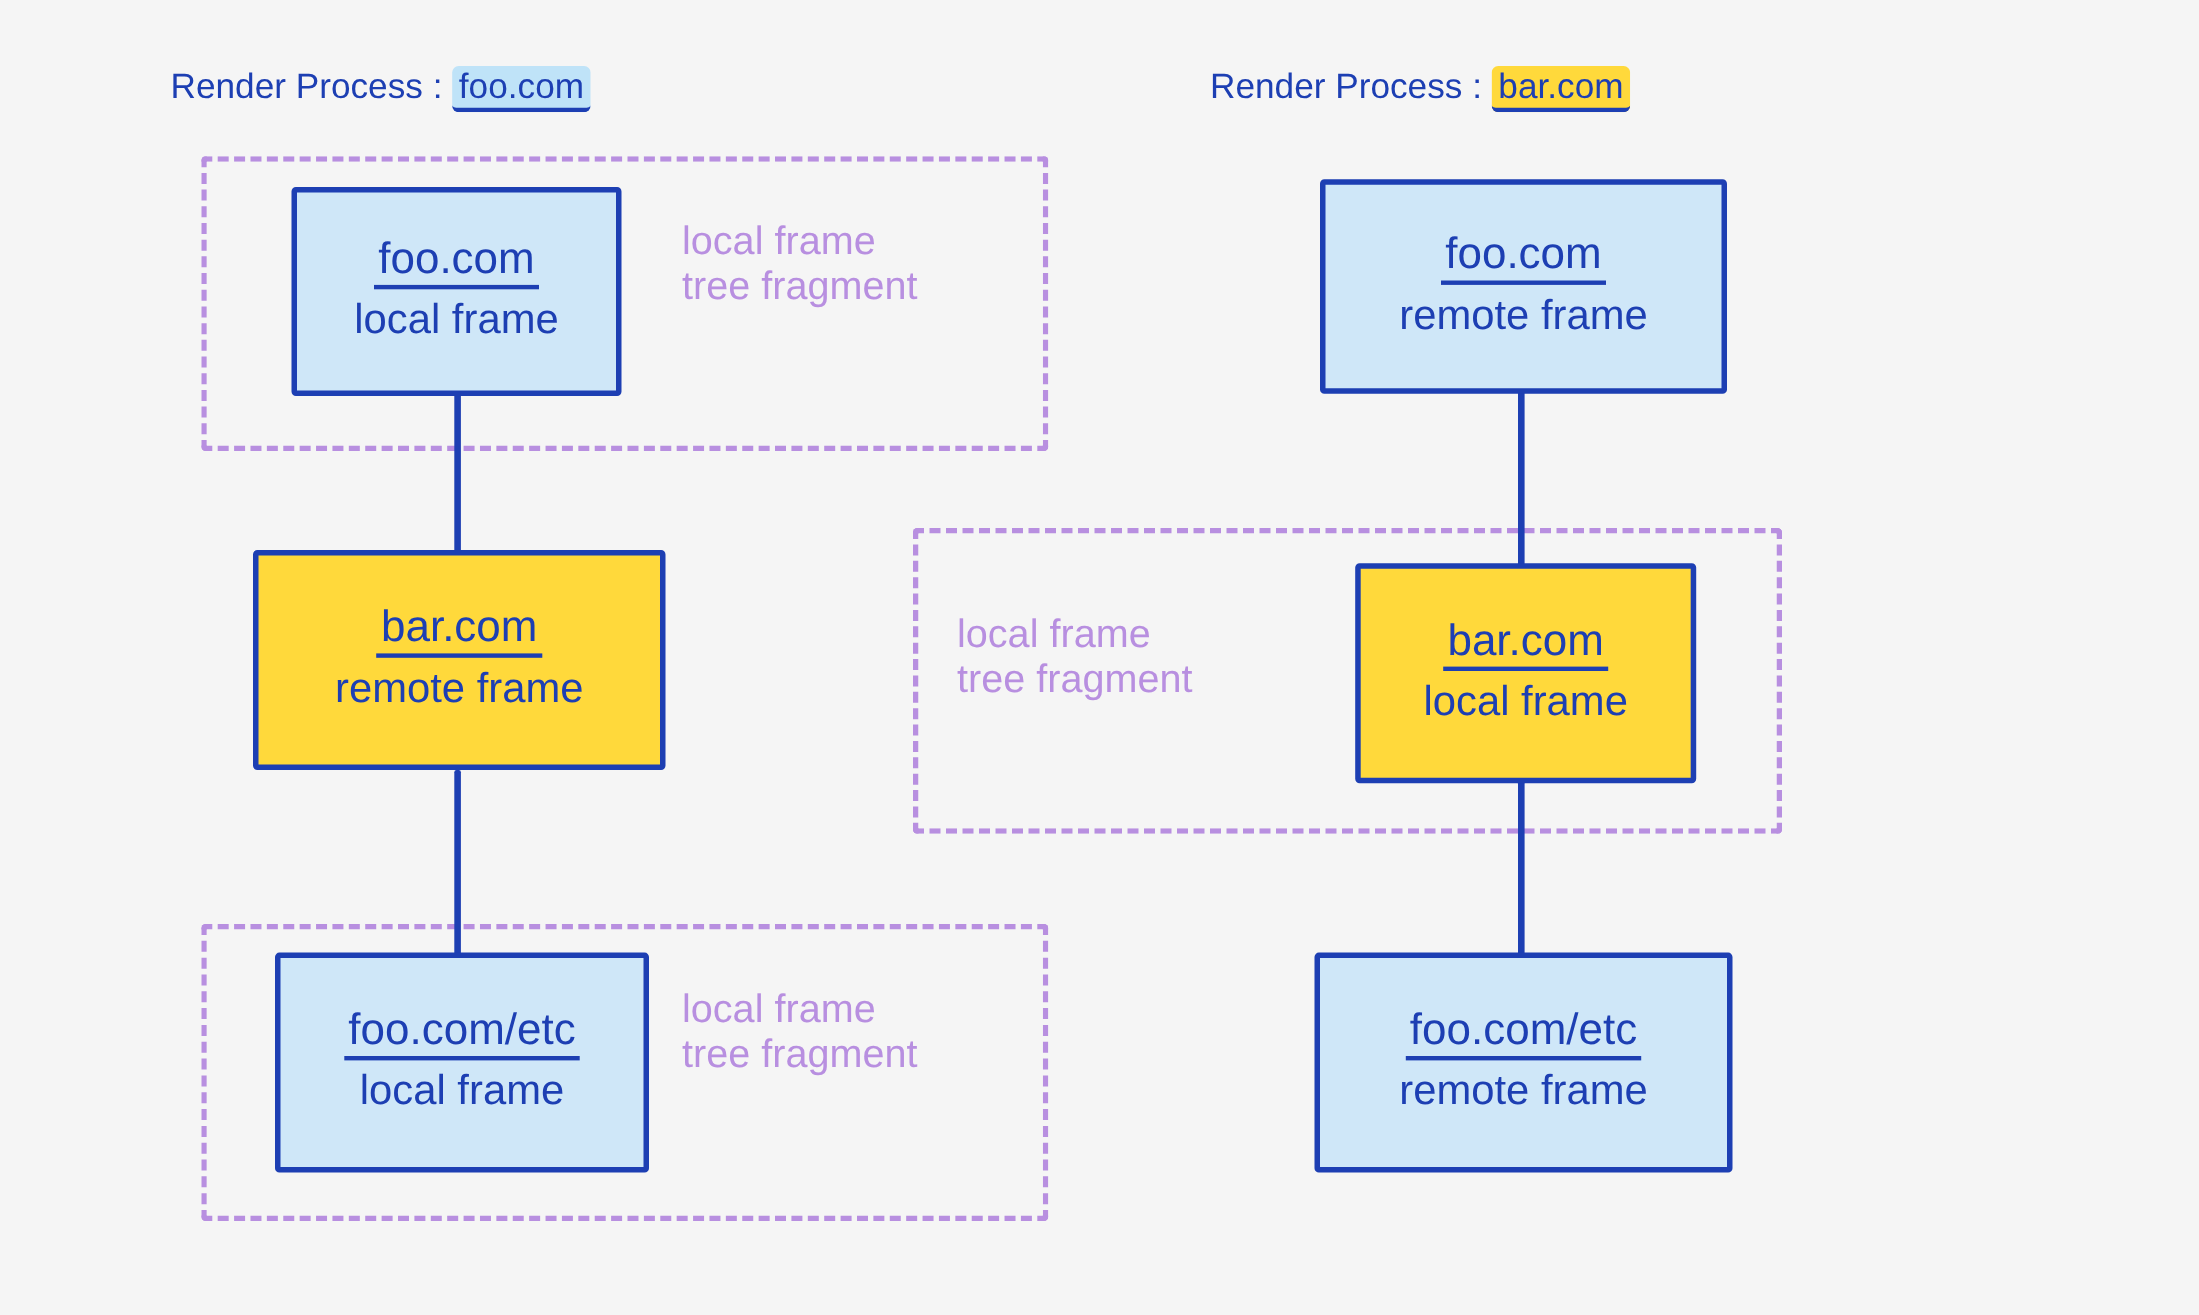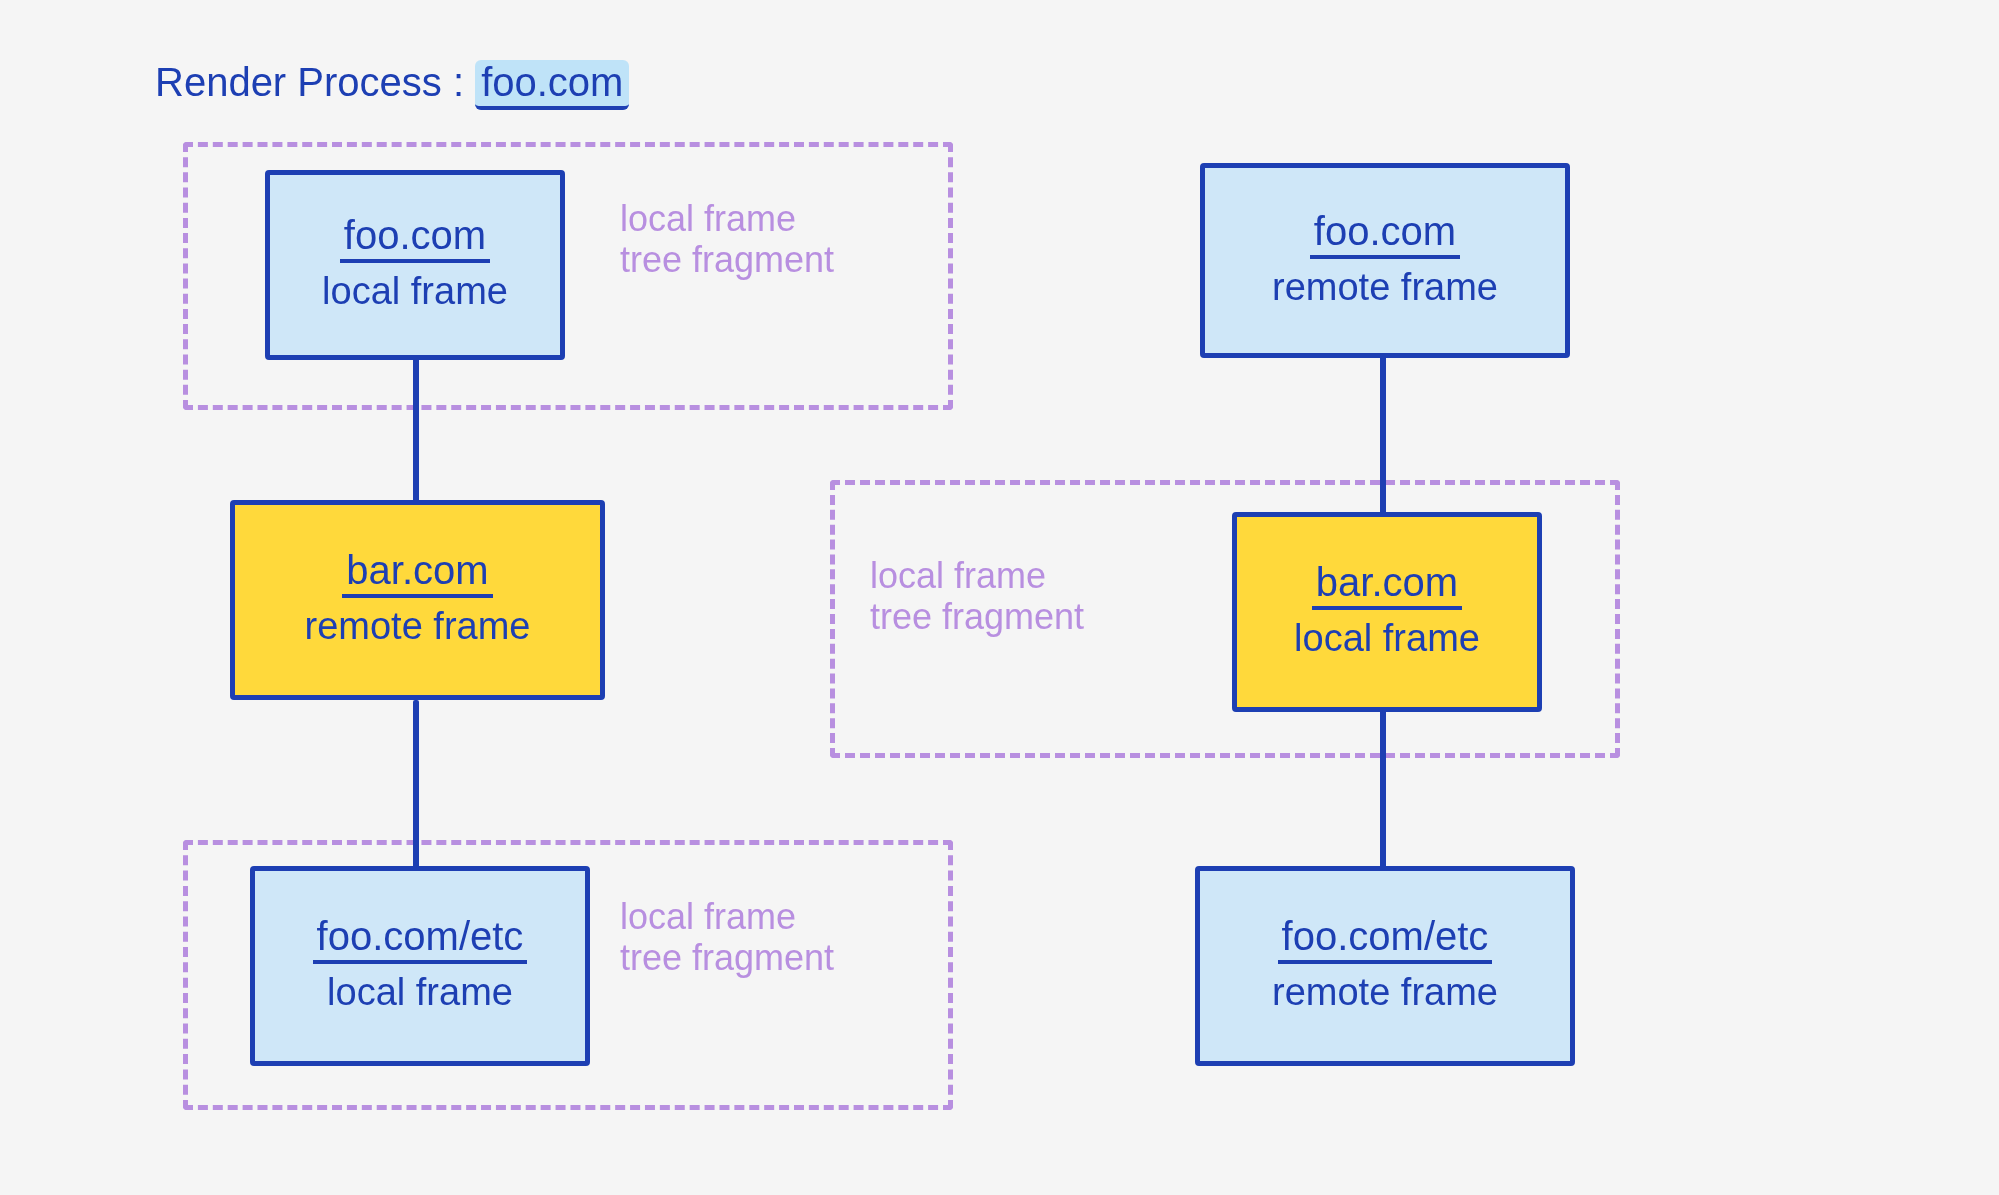--- a/index.html
+++ b/index.html
@@ -12,21 +12,21 @@
     position: relative;
     overflow: hidden;
   }
   .canvas {
     position: absolute;
     top: 0; left: 0;
     width: 1999px; height: 1195px;
   }
   .title {
     position: absolute;
-    font-size: 40px;
+    font-size: 32px;
     color: #1d3fb3;
     font-weight: 500;
     white-space: nowrap;
   }
   .title .hlspan {
     border-bottom: 4px solid #1d3fb3;
     padding: 0 6px 2px 6px;
     border-radius: 6px;
   }
   .hl-blue { background: linear-gradient(#bfe3f8,#bfe3f8); }
@@ -76,20 +76,23 @@
   }
 </style>
 </head>
 <body>
 
 <div class="canvas">
 
   <div class="title" style="left:155px; top:60px;">
     <span>Render Process : </span><span class="hlspan hl-blue">foo.com</span>
   </div>
+  <div class="title" style="left:1100px; top:60px;">
+    <span>Render Process : </span><span class="hlspan hl-yellow">bar.com</span>
+  </div>
 
   <div class="fragbox" style="left:183px; top:142px; width:770px; height:268px;"></div>
   <div class="fragbox" style="left:183px; top:840px; width:770px; height:270px;"></div>
 
   <div class="fraglabel" style="left:620px; top:198px;">local frame
 tree fragment</div>
   <div class="fraglabel" style="left:620px; top:896px;">local frame
 tree fragment</div>
 
   <div class="fragbox" style="left:830px; top:480px; width:790px; height:278px;"></div>

